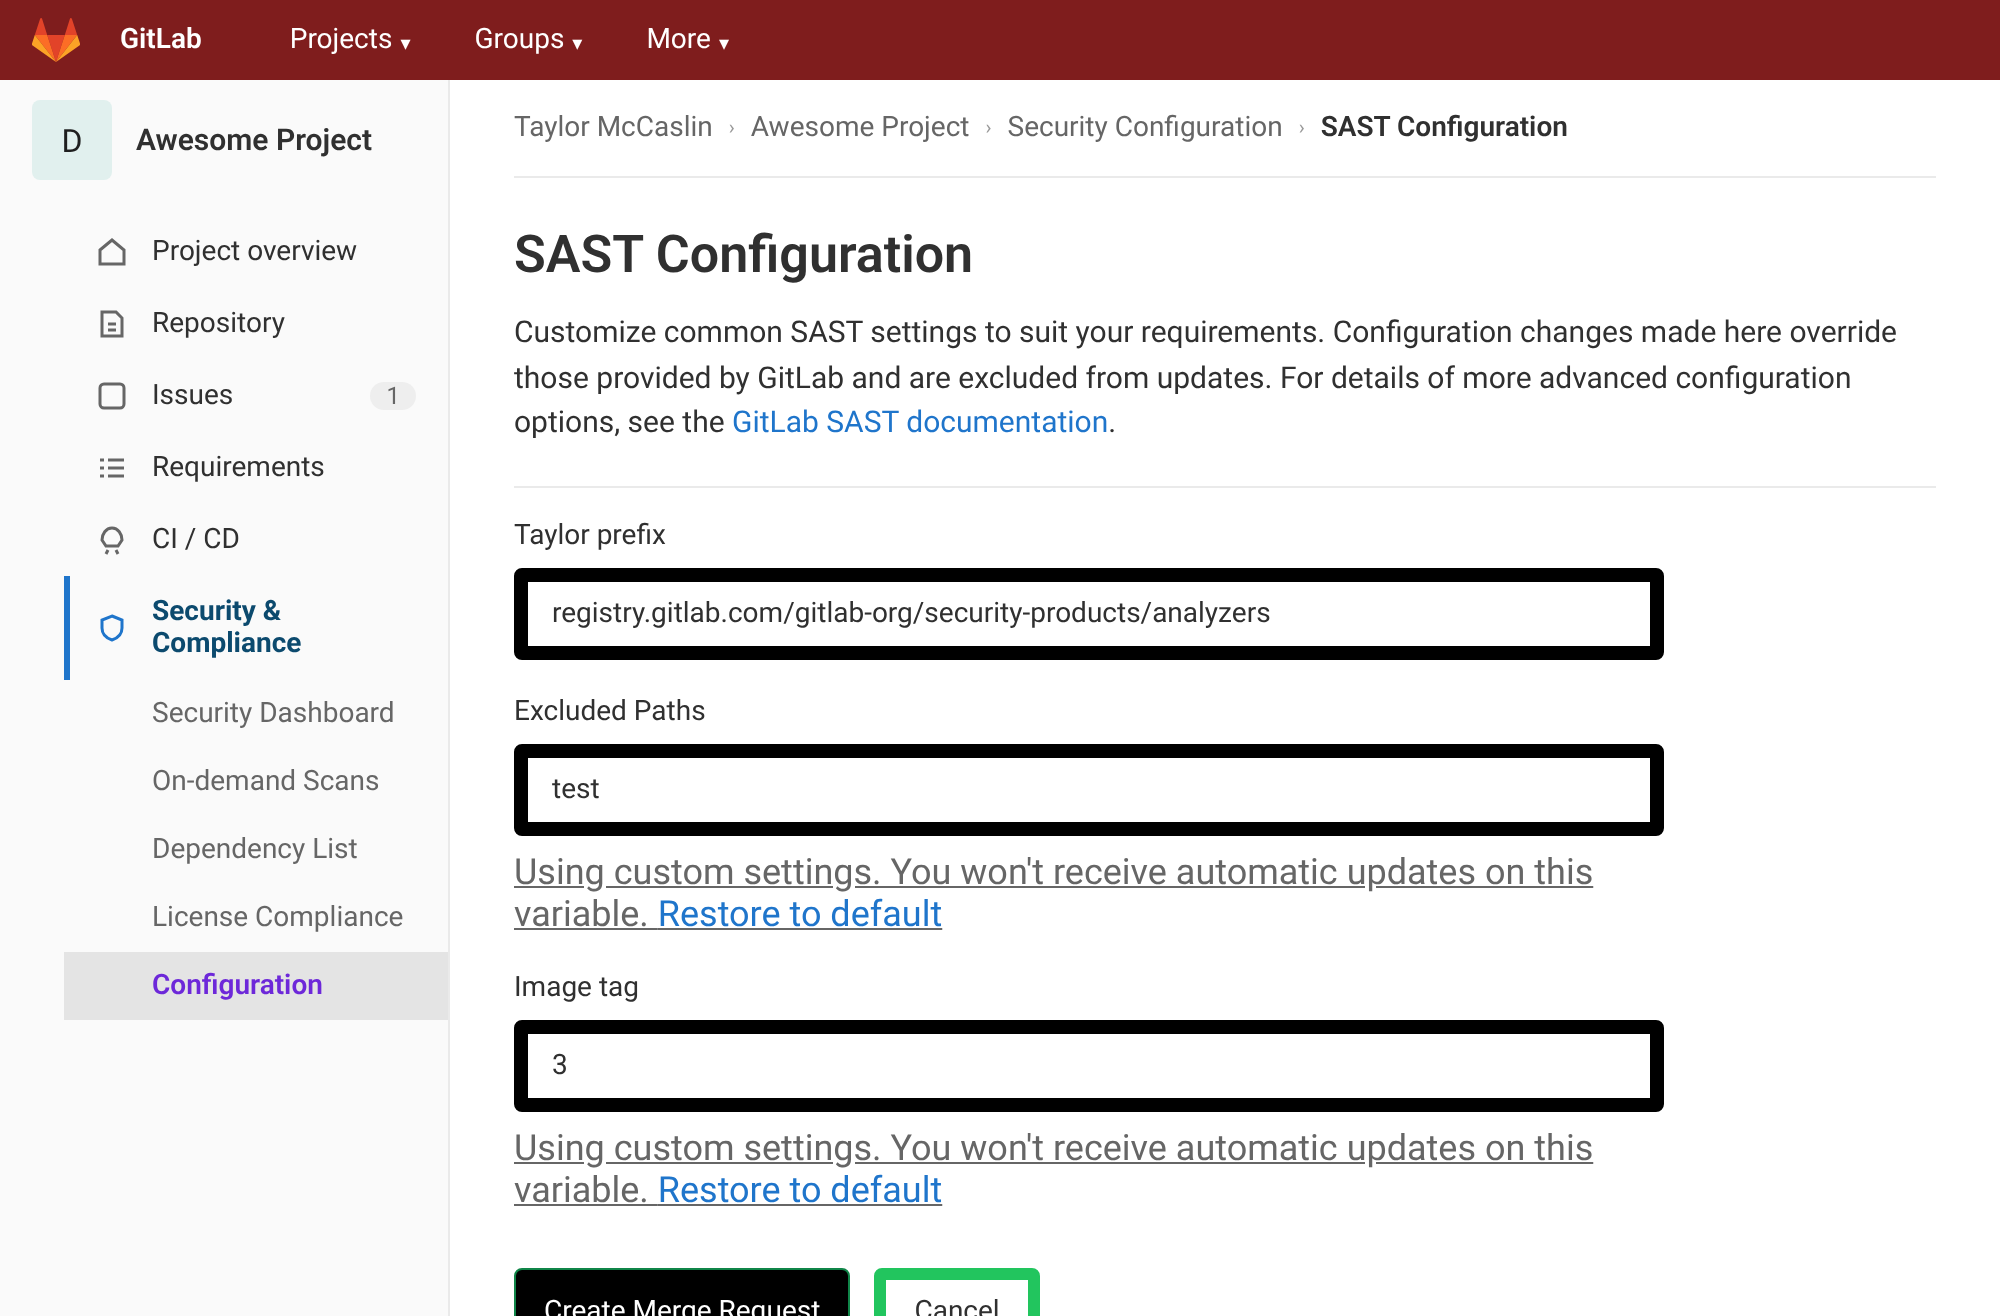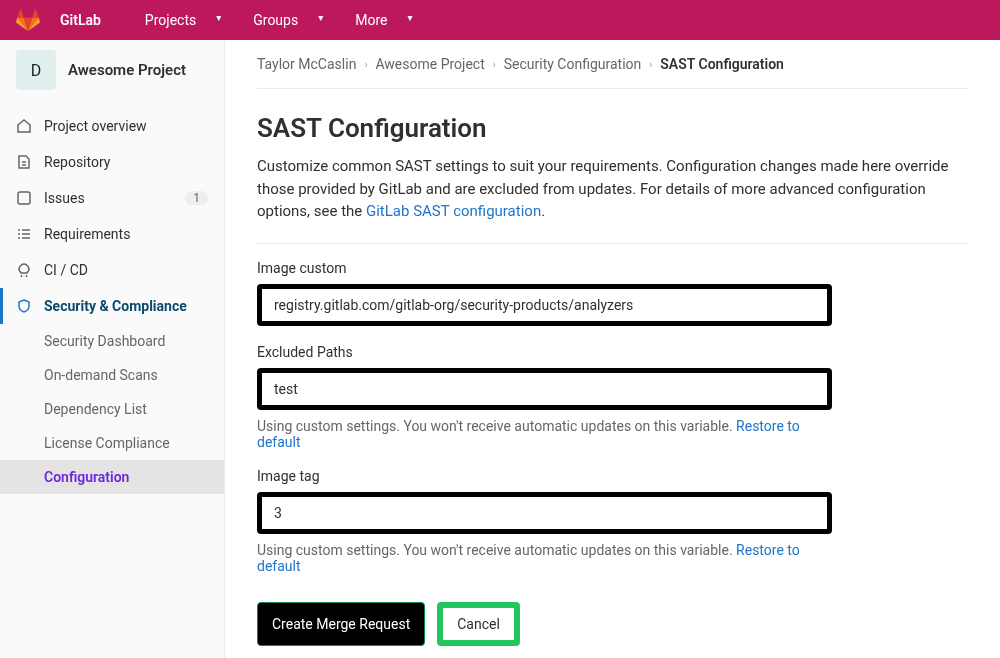--- a/index.html
+++ b/index.html
@@ -3,41 +3,41 @@
   <meta charset="utf-8">
   <style>
     * { margin: 0; padding: 0; box-sizing: border-box; }
     body {
       font-family: -apple-system, BlinkMacSystemFont, "Segoe UI", Roboto, sans-serif;
       font-size: 14px;
       color: #303030;
       background: #fff;
     }
     .top-nav {
-      background: #be185d;
+      background: #7f1d1d;
       height: 40px;
       display: flex;
       align-items: center;
       padding: 0 16px;
       gap: 8px;
     }
     .logo {
       width: 24px;
       height: 24px;
       display: flex;
       align-items: center;
       margin-right: 8px;
     }
     .top-nav-link {
       color: #fff;
       font-size: 14px;
       padding: 0 12px;
       display: flex;
-      align-items: flex-start;
-      gap: 20px;
+      align-items: flex-end;
+      gap: 4px;
       cursor: pointer;
     }
     .chevron-down {
       font-size: 10px;
     }
     .brand {
       color: #fff;
       font-weight: 600;
       margin-right: 24px;
       margin-left: 4px;
@@ -70,20 +70,21 @@
       font-size: 16px;
       color: #1f1f1f;
       border-radius: 4px;
     }
     .project-name {
       font-weight: 600;
       font-size: 15px;
     }
     .sidebar-items {
       padding-top: 8px;
+      padding-left: 32px;
     }
     .sidebar-item {
       display: flex;
       align-items: center;
       padding: 10px 16px;
       gap: 12px;
       cursor: pointer;
       color: #303030;
       position: relative;
     }
@@ -186,29 +187,30 @@
       display: block;
       font-size: 14px;
       font-weight: 400;
       margin-bottom: 8px;
       color: #303030;
     }
     .form-input {
       width: 100%;
       padding: 8px 12px;
       font-size: 14px;
-      border: 5px solid #000000;
+      border: 7px solid #000000;
       border-radius: 4px;
       color: #303030;
       font-family: inherit;
     }
     .form-help {
-      font-size: 14px;
+      font-size: 18px;
       color: #666;
       margin-top: 8px;
+      text-decoration: underline;
     }
     .form-help a {
       color: #1f75cb;
       text-decoration: none;
       cursor: pointer;
     }
     .actions {
       display: flex;
       gap: 12px;
       margin-top: 28px;
@@ -342,25 +344,25 @@
       <span class="breadcrumb-sep">›</span>
       <span class="breadcrumb-item">Awesome Project</span>
       <span class="breadcrumb-sep">›</span>
       <span class="breadcrumb-item">Security Configuration</span>
       <span class="breadcrumb-sep">›</span>
       <span class="breadcrumb-item current">SAST Configuration</span>
     </nav>
 
     <h1 class="page-title">SAST Configuration</h1>
     <p class="page-desc">
-      <span>Customize common SAST settings to suit your requirements. Configuration changes made here override those provided by GitLab and are excluded from updates. For details of more advanced configuration options, see the </span><a>GitLab SAST configuration</a><span>.</span>
+      <span>Customize common SAST settings to suit your requirements. Configuration changes made here override those provided by GitLab and are excluded from updates. For details of more advanced configuration options, see the </span><a>GitLab SAST documentation</a><span>.</span>
     </p>
 
     <div class="form-group">
-      <label class="form-label">Image custom</label>
+      <label class="form-label">Taylor prefix</label>
       <input class="form-input" type="text" value="registry.gitlab.com/gitlab-org/security-products/analyzers" style="">
     </div>
 
     <div class="form-group">
       <label class="form-label">Excluded Paths</label>
       <input class="form-input" type="text" value="test" style="">
       <div class="form-help">
         <span>Using custom settings. You won't receive automatic updates on this variable. </span><a>Restore to default</a>
       </div>
     </div>

